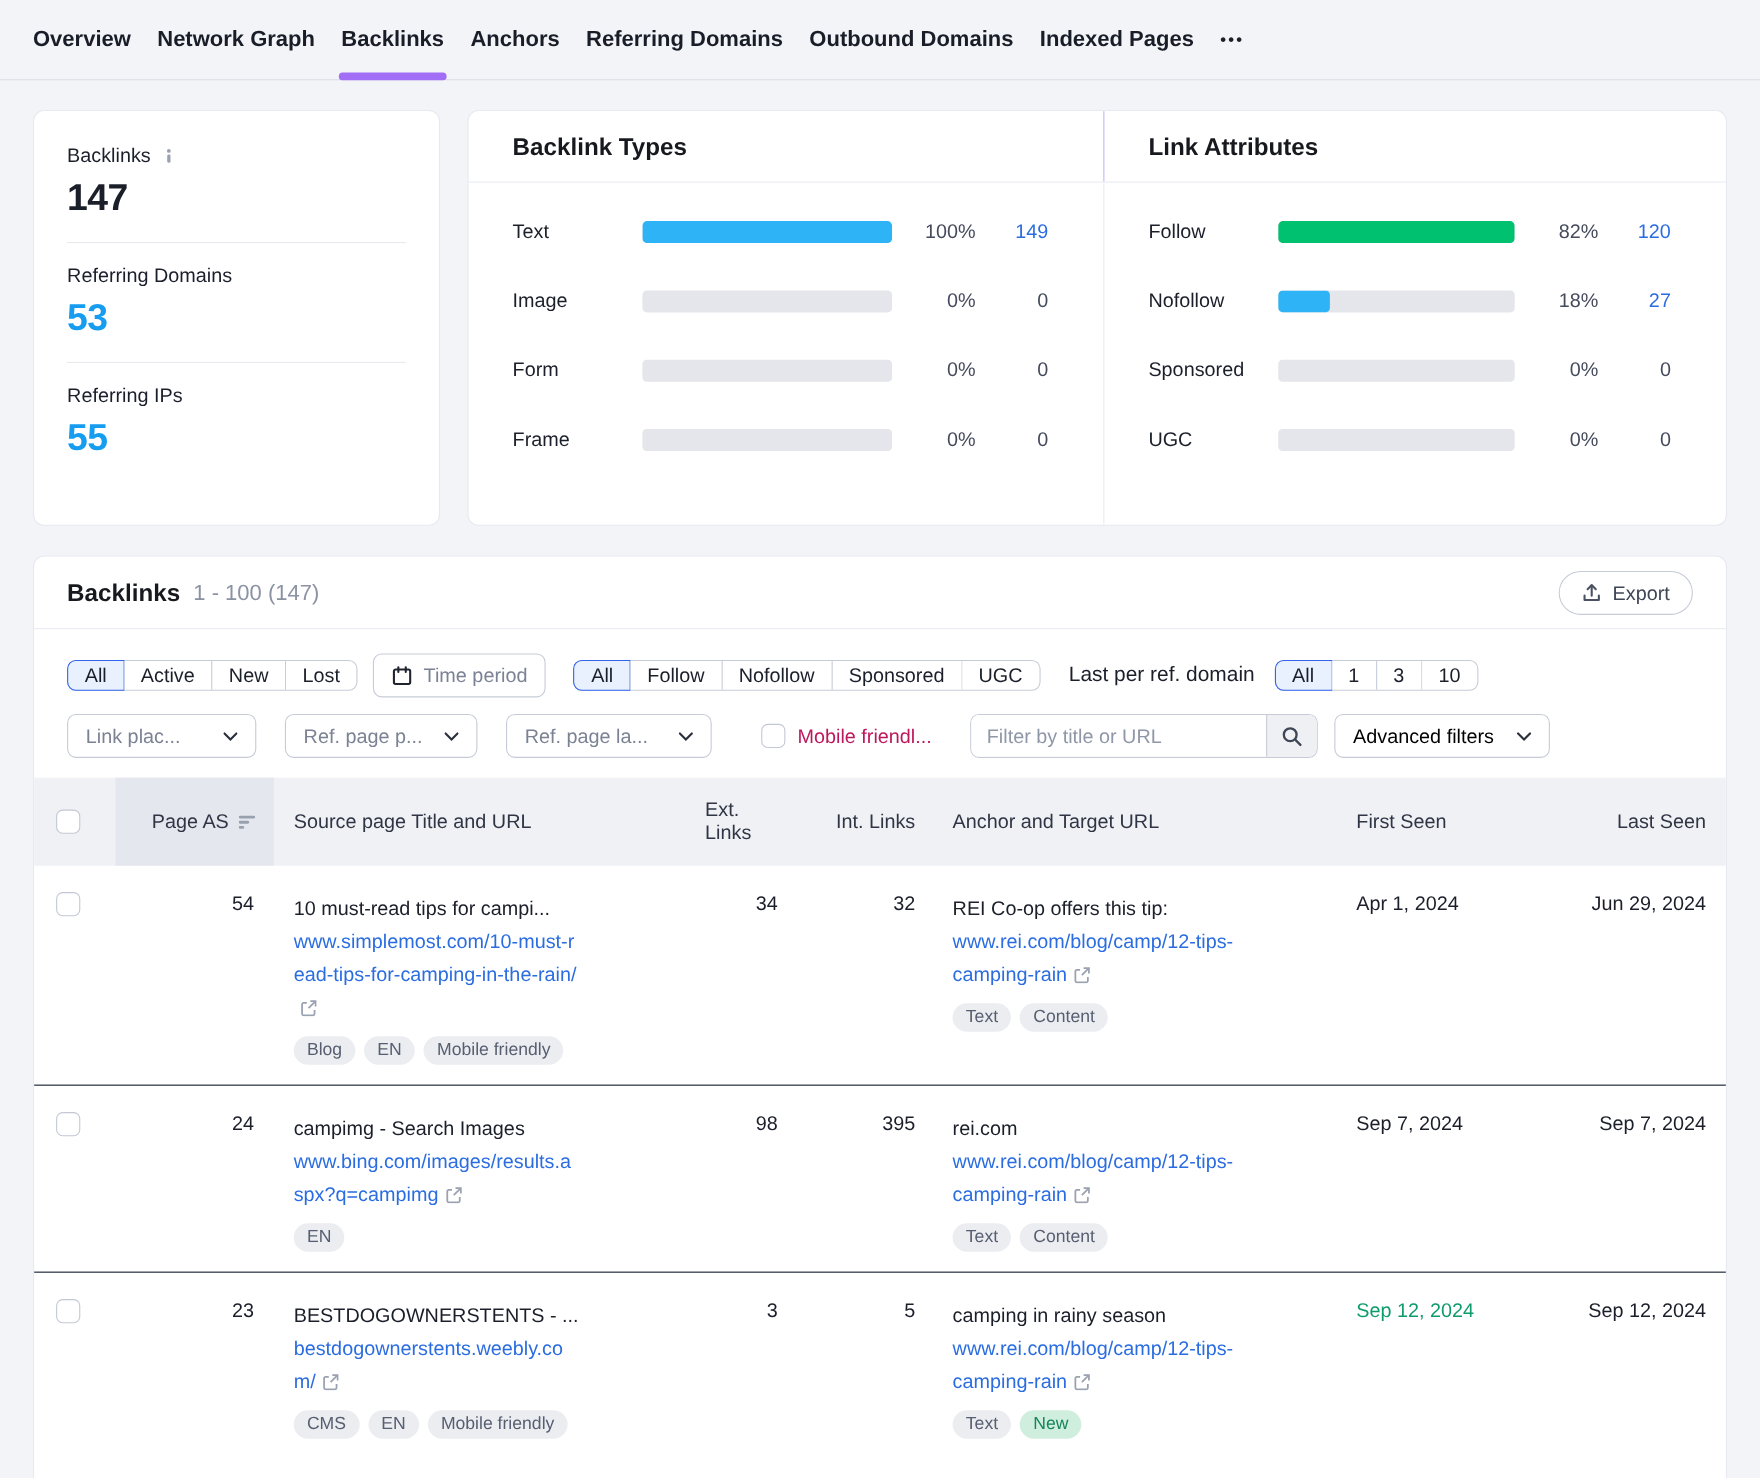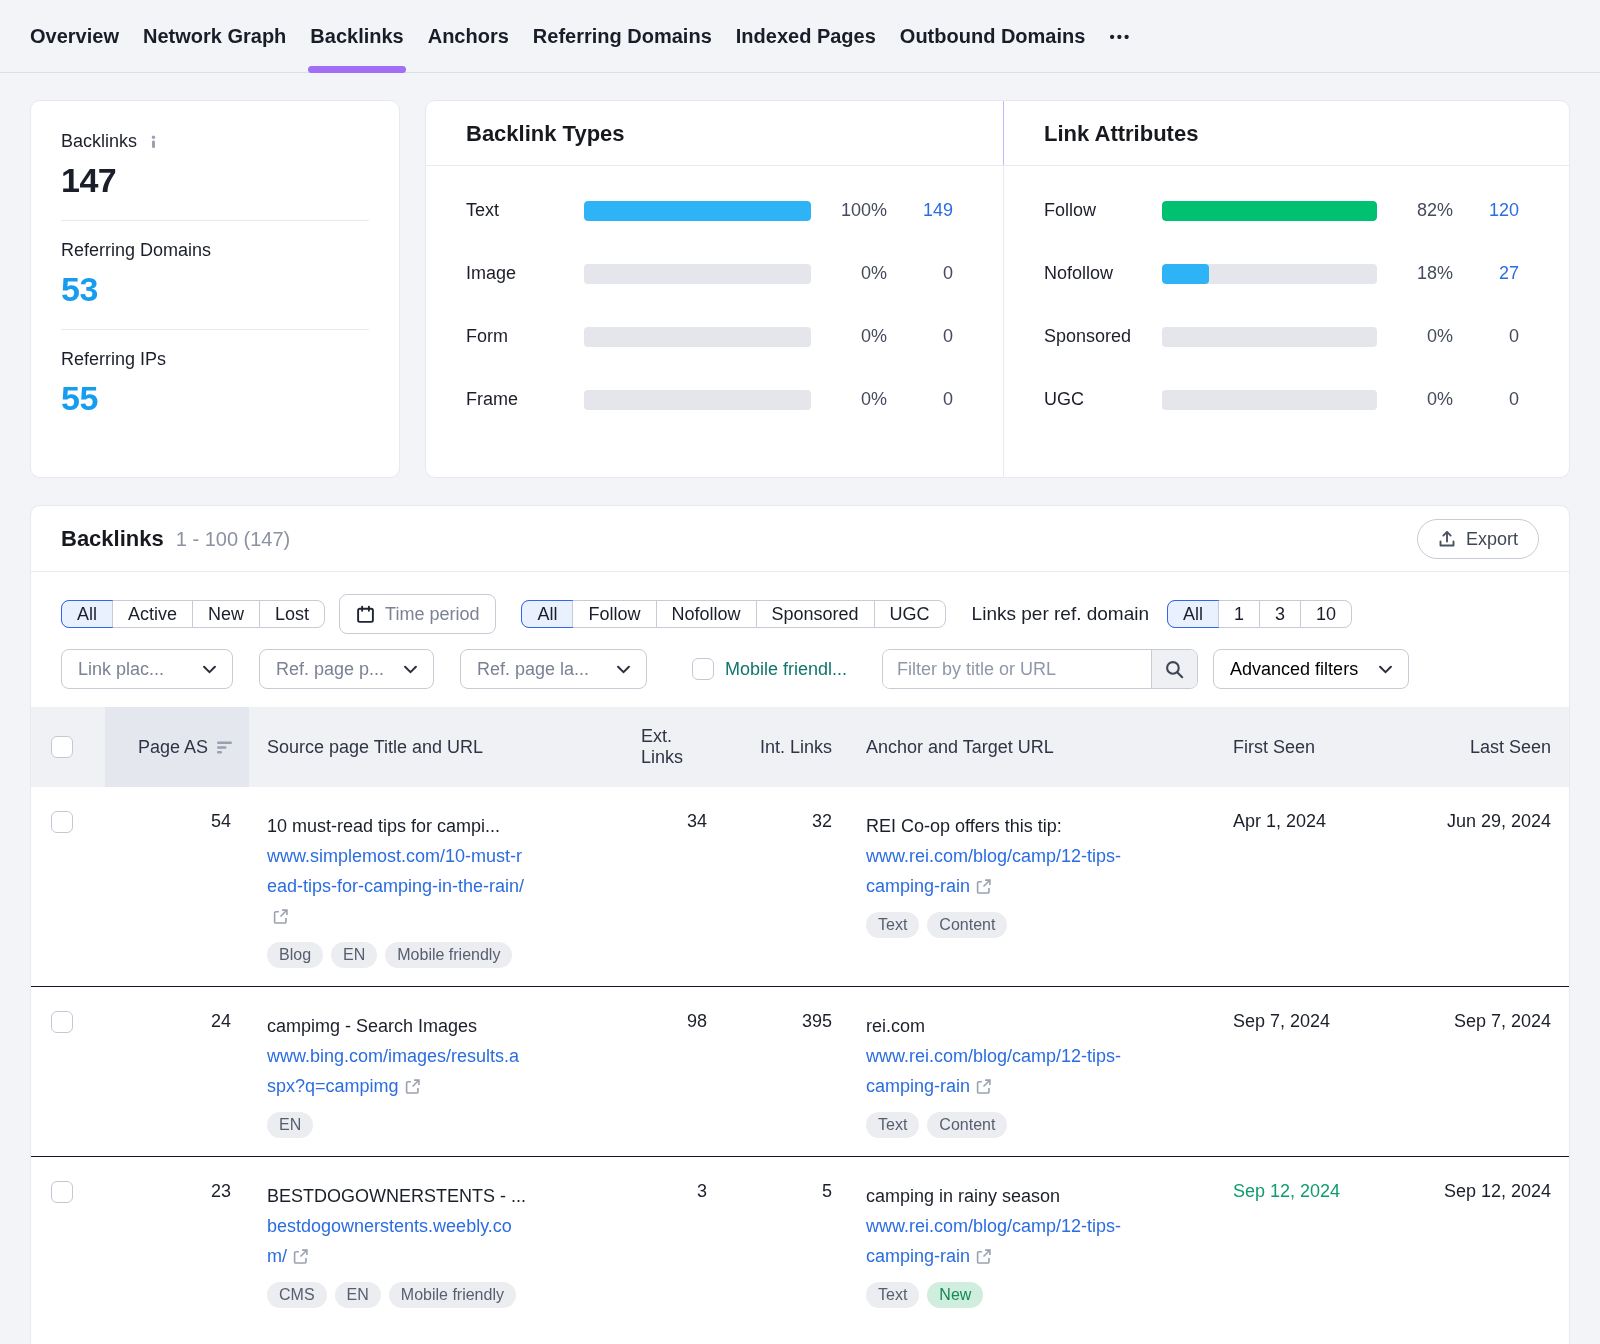--- a/index.html
+++ b/index.html
@@ -63,21 +63,21 @@
     border-radius:8px 0 0 8px; pointer-events:none; }
 
   .btn-outline { display:flex; align-items:center; gap:10px; height:40px; padding:0 16px;
     border:1px solid #c6cbd6; border-radius:8px; background:#fff; font-size:18px; cursor:pointer; }
   .btn-outline .muted { color:#7b8294; }
   .flabel { font-size:19px; color:#1b1f2a; white-space:nowrap; }
 
   .dd { justify-content:space-between; }
   .chk { width:22px; height:22px; border:1.5px solid #c3c8d4; border-radius:6px; background:#fff;
     flex:0 0 22px; cursor:pointer; }
-  .chk-group { display:flex; align-items:center; gap:11px; font-size:18px; color:#0f766e; }
+  .chk-group { display:flex; align-items:center; gap:11px; font-size:18px; color:#be185d; }
 
   .search-box { display:flex; width:316px; height:40px; border:1px solid #c6cbd6; border-radius:8px;
     overflow:hidden; background:#fff; }
   .search-box input { flex:1; border:none; outline:none; padding:0 14px; font-size:18px;
     font-family:inherit; color:#1b1f2a; }
   .search-box input::placeholder { color:#8f97a8; }
   .search-btn { width:46px; background:#eef0f4; border-left:1px solid #c6cbd6;
     display:flex; align-items:center; justify-content:center; cursor:pointer; }
 
   
@@ -114,22 +114,22 @@
 </style>
 </head>
 <body>
 
 <div class="topnav">
   <div class="nav-item">Overview</div>
   <div class="nav-item">Network Graph</div>
   <div class="nav-item active">Backlinks</div>
   <div class="nav-item">Anchors</div>
   <div class="nav-item">Referring Domains</div>
+  <div class="nav-item">Outbound Domains</div>
   <div class="nav-item">Indexed Pages</div>
-  <div class="nav-item">Outbound Domains</div>
   <div class="nav-item nav-more">•••</div>
 </div>
 
 <div class="cards-row">
 
   <div class="card metrics-card">
     <div class="metric-label">
       <span>Backlinks</span>
       <svg width="15" height="15" viewBox="0 0 14 14">
         <circle cx="7" cy="3" r="1.6" fill="#9aa1b0"></circle>
@@ -253,21 +253,21 @@
         </svg>
         <span class="muted">Time period</span>
       </button>
       <div class="seg" style="margin-right:26px;">
         <div class="seg-item active">All</div>
         <div class="seg-item">Follow</div>
         <div class="seg-item">Nofollow</div>
         <div class="seg-item">Sponsored</div>
         <div class="seg-item">UGC</div>
       </div>
-      <span class="flabel" style="margin-right:18px;">Links per ref. domain</span>
+      <span class="flabel" style="margin-right:18px;">Last per ref. domain</span>
       <div class="seg">
         <div class="seg-item active">All</div>
         <div class="seg-item">1</div>
         <div class="seg-item">3</div>
         <div class="seg-item">10</div>
       </div>
     </div>
 
     <div class="filter-row">
       <button class="btn-outline dd" style="width:172px; margin-right:26px;">

